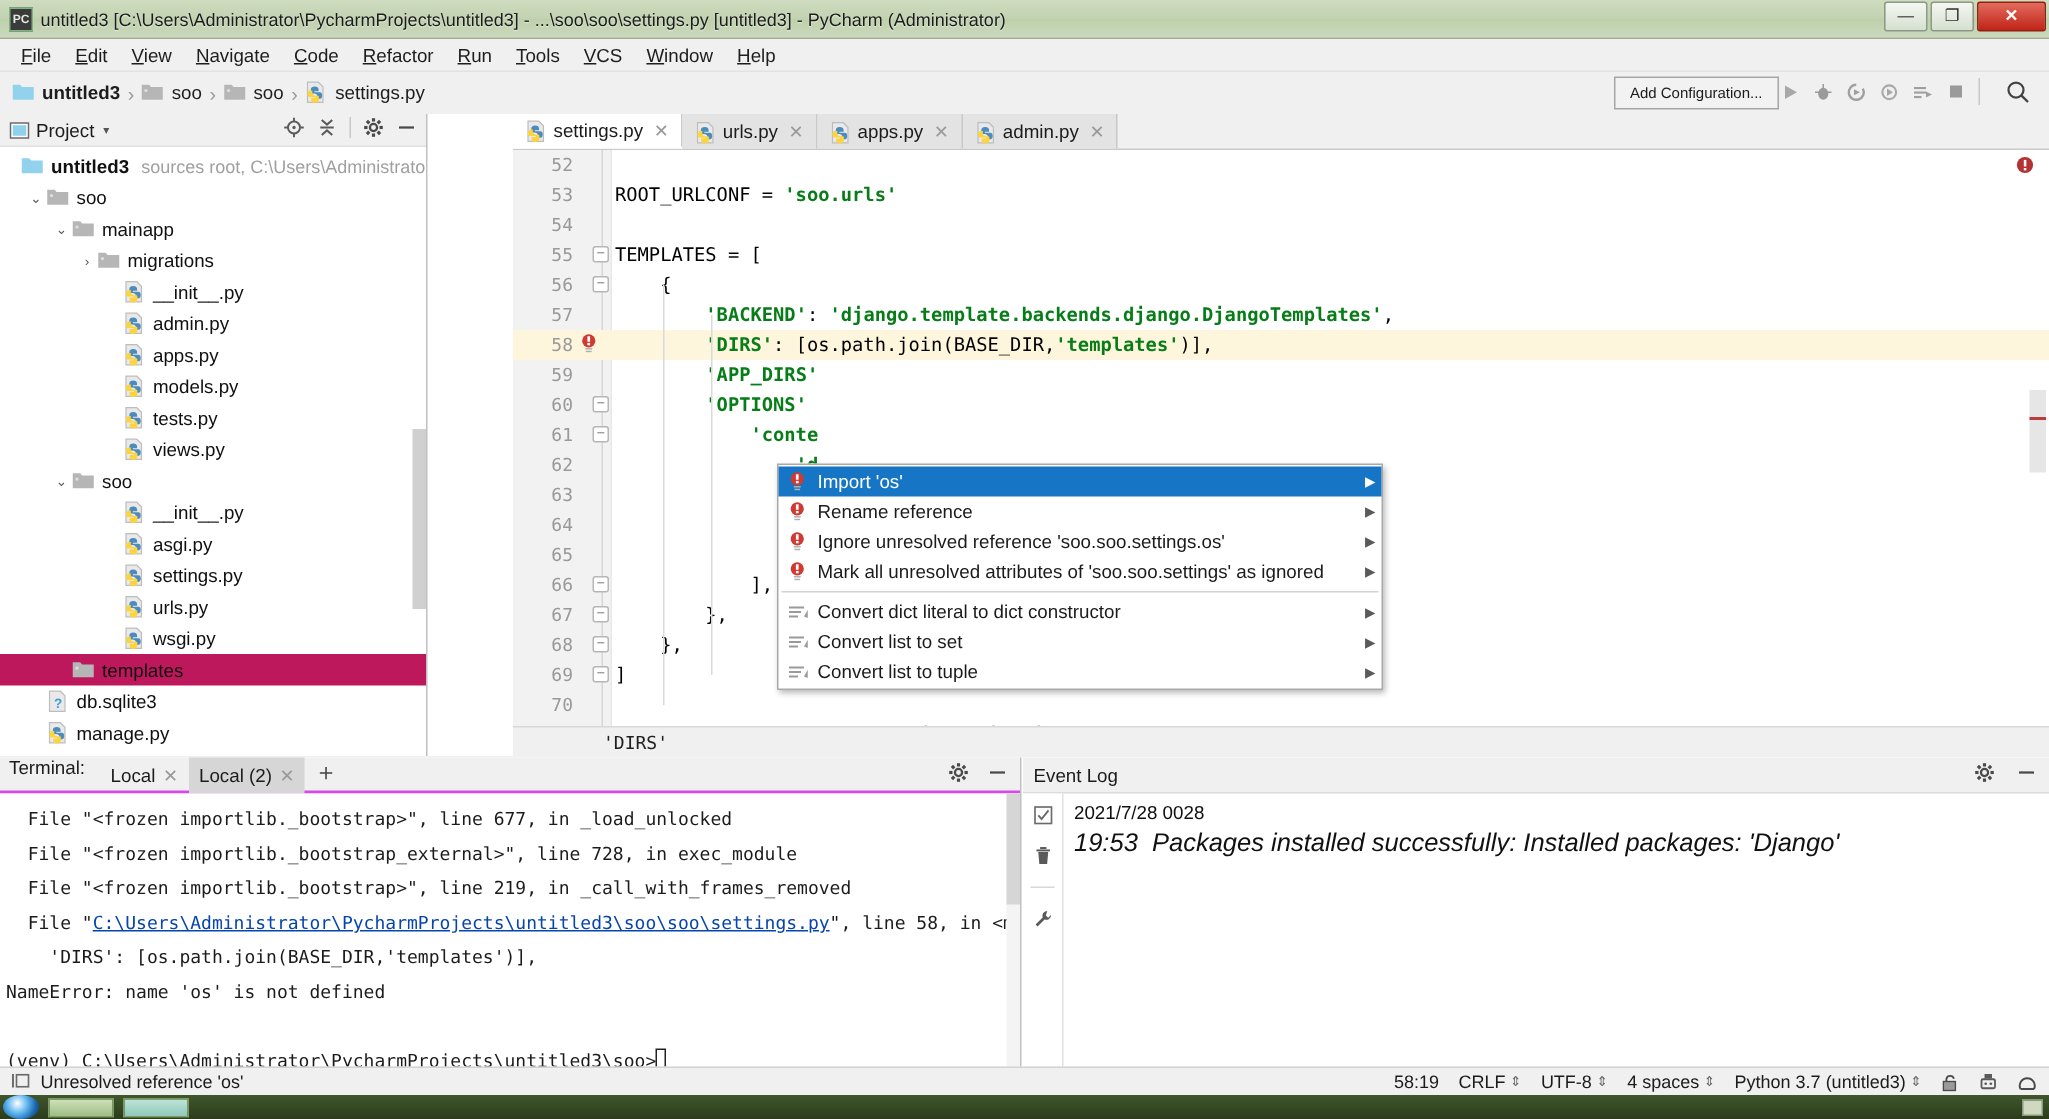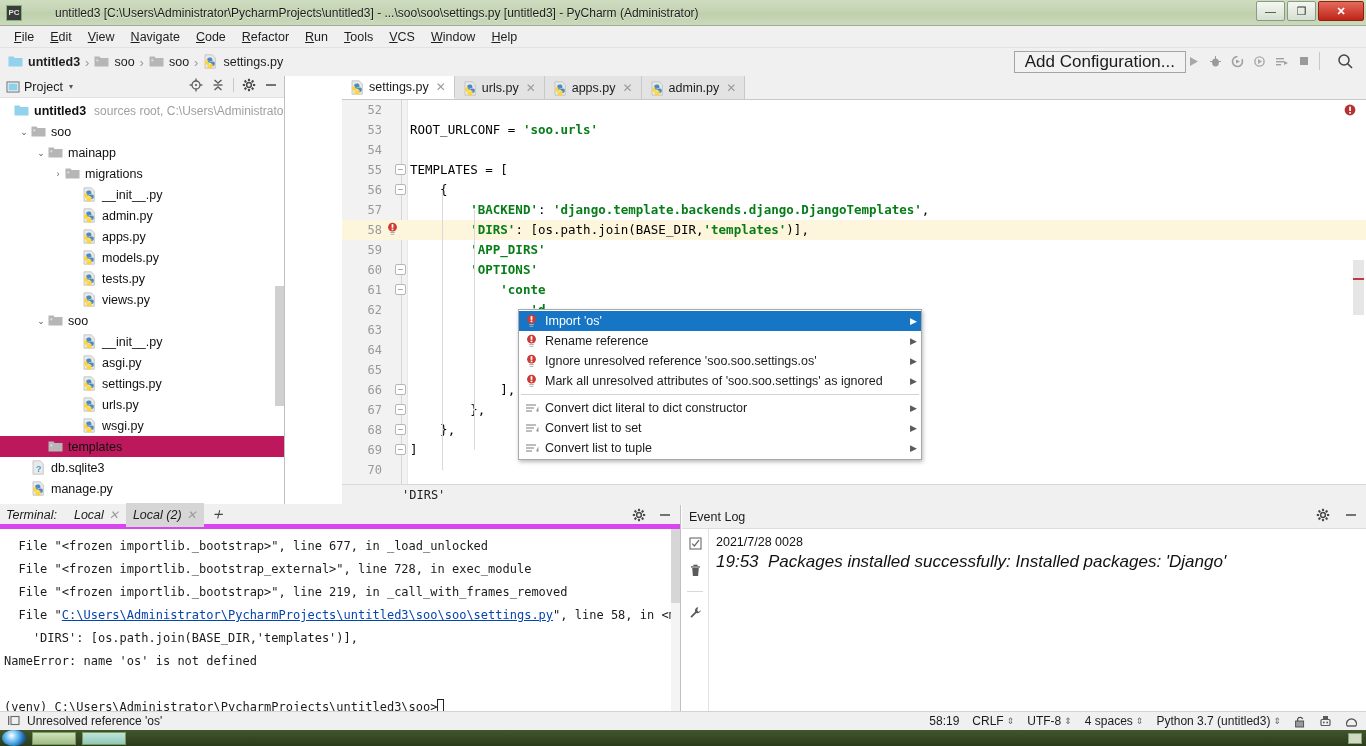--- a/index.html
+++ b/index.html
@@ -13,21 +13,20 @@
   }
   #app { position: relative; width: 1366px; height: 746px; }
 
   
   .titlebar {
     height: 26px;
     background: linear-gradient(to bottom, #cfdcc0 0%, #c3d3b2 48%, #bed0ab 52%, #cbd9bd 100%);
     display: flex; align-items: center;
     position: relative;
     border-bottom: 1px solid #9fae90;
-    gap: 28px;
   }
   .title-icon {
     width: 16px; height: 16px; margin: 0 5px 0 6px;
     background: #3b3b3b; border: 1px solid #7fb37f;
     color: #dfe9df; font-size: 8px; font-weight: bold;
     display: flex; align-items: center; justify-content: center;
     font-family: "Liberation Sans", sans-serif;
     flex: none;
   }
   .title-text {
@@ -68,21 +67,21 @@
   }
   .crumb { display: flex; align-items: center; font-size: 12.5px; color: #1d1d1d; }
   .crumb.root { font-weight: bold; }
   .crumb-sep { color: #9a9a9a; margin: 0 5px; font-size: 13px; }
   .ic { width: 16px; height: 16px; margin-right: 4px; flex: none; display: inline-block; vertical-align: middle; }
 
   .addconf {
     position: absolute; right: 180px; top: 3px;
     height: 22px; padding: 0 10px;
     border: 1px solid #a5a5a5; background: #f2f2f2;
-    font-size: 17px; display: flex; align-items: center; color: #1b1b1b;
+    font-size: 10px; display: flex; align-items: center; color: #1b1b1b;
   }
   .run-icons { position: absolute; right: 46px; top: 4px; display: flex; align-items: center; gap: 9px; }
   .sep-v { width: 1px; height: 18px; background: #c8c8c8; }
   .search-ic { position: absolute; right: 12px; top: 5px; }
 
   
   .main { position: absolute; left: 0; top: 76px; right: 0; height: 428px; background: #fff; }
 
   
   .project-panel {
@@ -178,21 +177,21 @@
   }
   .intent-item.sel { background: #1675c4; color: #fff; }
   .intent-item .itxt { flex: 1; margin-left: 6px; white-space: nowrap; }
   .intent-item .sub { color: #5a5a5a; font-size: 9px; }
   .intent-item.sel .sub { color: #fff; }
   .intent-sep { height: 1px; background: #d2d2d2; margin: 3px 2px; }
 
   
   .bottom { position: absolute; left: 0; top: 505px; right: 0; height: 212px; background: #fff; }
   .term-panel { position: absolute; left: 0; top: 0; width: 681px; height: 212px; border-right: 1px solid #c0c0c0; }
-  .term-head { height: 24px; background: #f0f0f0; display: flex; align-items: center; position: relative; border-bottom: 5px solid #d946ef; font-style: italic; }
+  .term-head { height: 24px; background: #f0f0f0; display: flex; align-items: flex-start; position: relative; border-bottom: 2px solid #d946ef; }
   .term-head .tlab { font-size: 12.5px; color: #1b1b1b; margin-left: 6px; margin-right: 10px; }
   .term-tab { display: flex; align-items: center; height: 24px; padding: 0 7px; font-size: 12.5px; color: #1b1b1b; }
   .term-tab.active { background: #d6d6d6; }
   .term-tab .x { color: #9a9a9a; margin-left: 5px; font-size: 12px; }
   .term-plus { font-size: 16px; color: #444; margin-left: 6px; }
   .term-tools { position: absolute; right: 8px; top: 3px; display: flex; gap: 12px; align-items: center; }
   .term-body {
     position: absolute; top: 24px; left: 0; right: 0; bottom: 0; background: #fff;
     font-family: "DejaVu Sans Mono", monospace; font-size: 12px; color: #1b1b1b;
     padding: 6px 0 0 4px; overflow: hidden;

